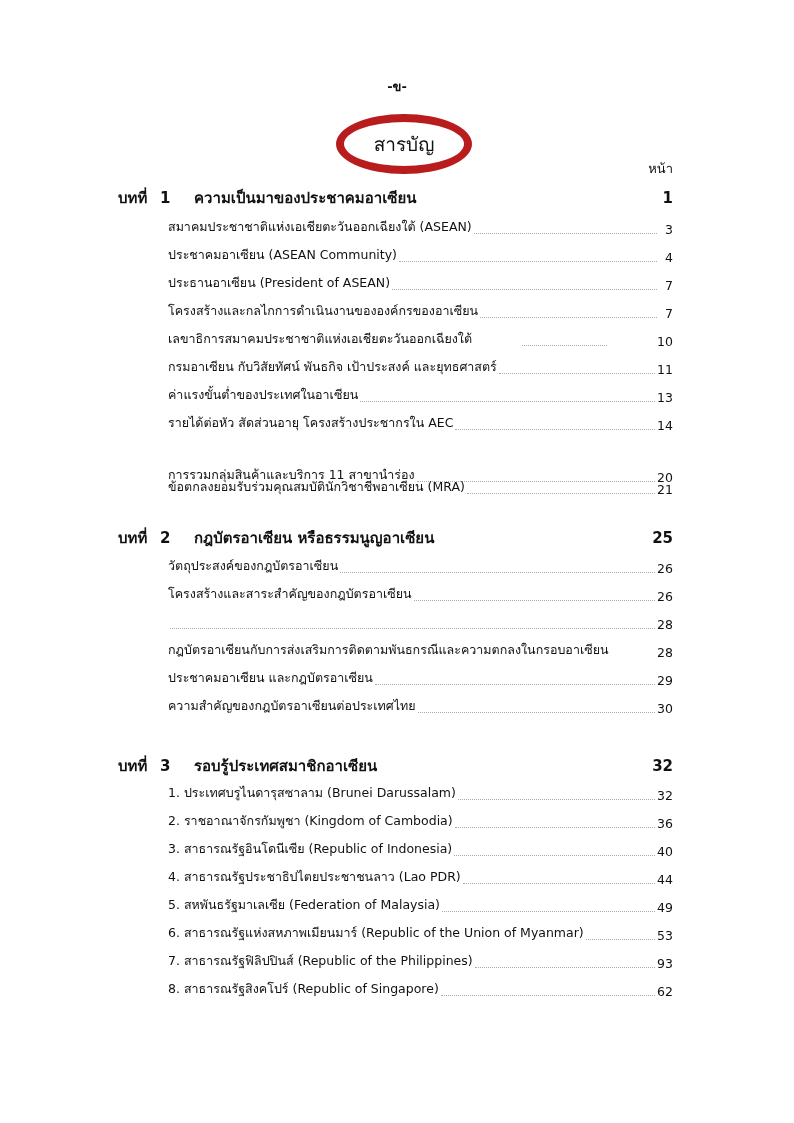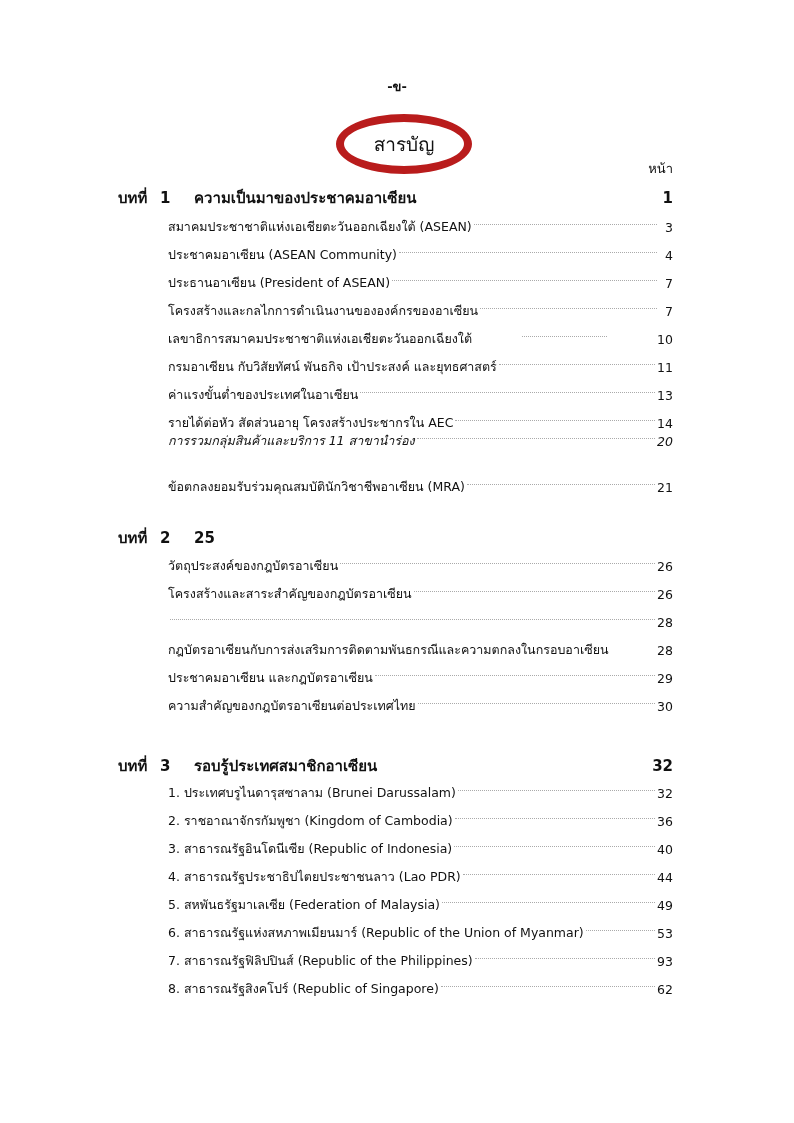--- a/index.html
+++ b/index.html
@@ -10,21 +10,21 @@
   .title-oval { position: absolute; left: 336px; top: 114px; width: 120px; height: 44px;
          border: 8px solid #b91c1c; border-radius: 50%; display: flex; align-items: center;
          justify-content: center; font-size: 19px; }
   .page-col-label { position: absolute; right: 121px; top: 158px; font-size: 13px; }
   .chapter { position: absolute; left: 118px; width: 555px; display: flex; align-items: baseline;
          font-weight: bold; font-size: 15px; }
   .chapter .ch-word { width: 42px; }
   .chapter .ch-num { width: 34px; }
   .chapter .ch-title { flex: 1; }
   .chapter .ch-page { text-align: right; }
-  .entry { position: absolute; left: 168px; width: 505px; display: flex; align-items: center;
+  .entry { position: absolute; left: 168px; width: 505px; display: flex; align-items: flex-end;
          font-size: 12.5px; height: 20px; }
   .entry .e-title { white-space: nowrap; }
   .entry .e-leader { flex: 1; border-bottom: 1px dotted #aaa; margin: 0 2px; transform: translateY(-3px); }
   .entry .e-leader.none { border-bottom: none; }
   .entry .e-page { text-align: right; min-width: 14px; }
 </style>
 </head>
 <body>
 
 <div class="page-marker">-ข-</div>
@@ -70,34 +70,35 @@
 <div class="entry" style="top:385px;">
     <span class="e-title">ค่าแรงขั้นต่ำของประเทศในอาเซียน</span>
     <span class="e-leader"></span>
     <span class="e-page">13</span>
   </div>
 <div class="entry" style="top:413px;">
     <span class="e-title">รายได้ต่อหัว  สัดส่วนอายุ  โครงสร้างประชากรใน AEC</span>
     <span class="e-leader"></span>
     <span class="e-page">14</span>
   </div>
-<div class="entry" style="top:431px;font-style:italic;">
+<div class="entry" style="top:465px;">
     <span class="e-title">การรวมกลุ่มสินค้าและบริการ 11 สาขานำร่อง</span>
     <span class="e-leader"></span>
     <span class="e-page">20</span>
   </div>
 <div class="entry" style="top:469px;margin-top:8px;">
     <span class="e-title">ข้อตกลงยอมรับร่วมคุณสมบัตินักวิชาชีพอาเซียน (MRA)</span>
     <span class="e-leader"></span>
     <span class="e-page">21</span>
   </div>
 
 <div class="chapter" style="top:526px;">
   <span class="ch-word">บทที่</span>
   <span class="ch-num">2</span>
+  <span class="ch-title">กฎบัตรอาเซียน  หรือธรรมนูญอาเซียน</span>
   <span class="ch-page">25</span>
 </div>
 <div class="entry" style="top:556px;">
     <span class="e-title">วัตถุประสงค์ของกฎบัตรอาเซียน</span>
     <span class="e-leader"></span>
     <span class="e-page">26</span>
   </div>
 <div class="entry" style="top:584px;">
     <span class="e-title">โครงสร้างและสาระสำคัญของกฎบัตรอาเซียน</span>
     <span class="e-leader"></span>

